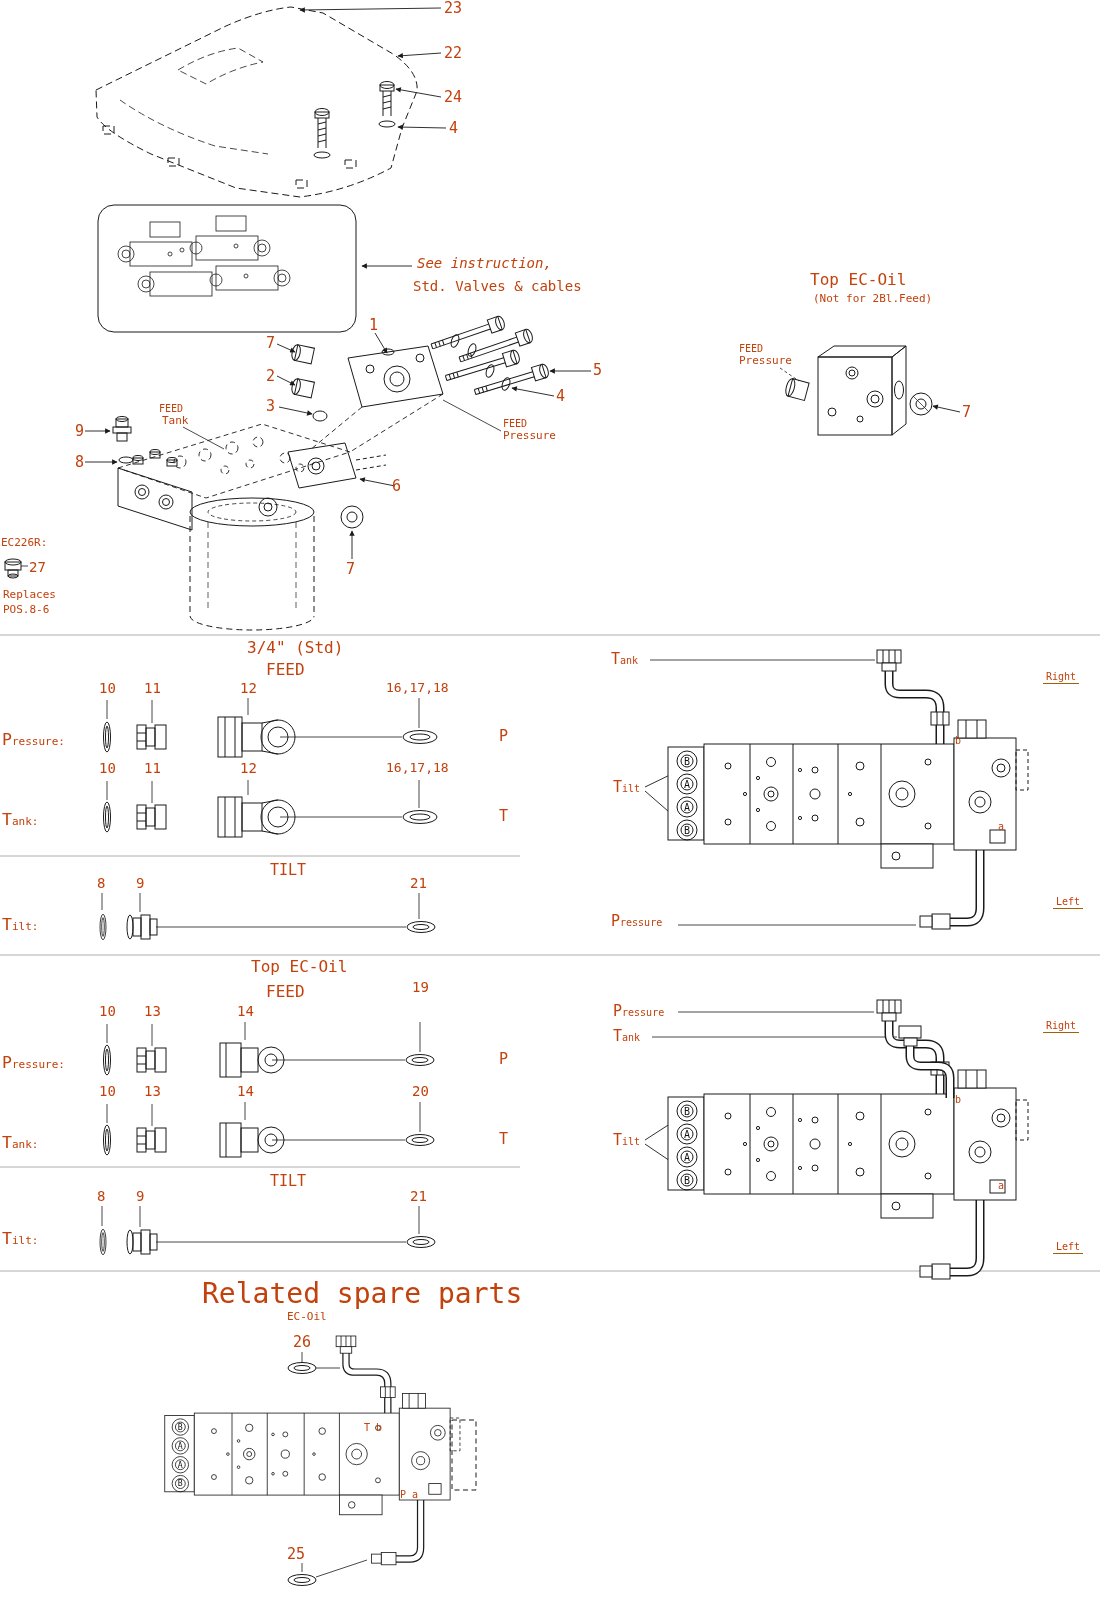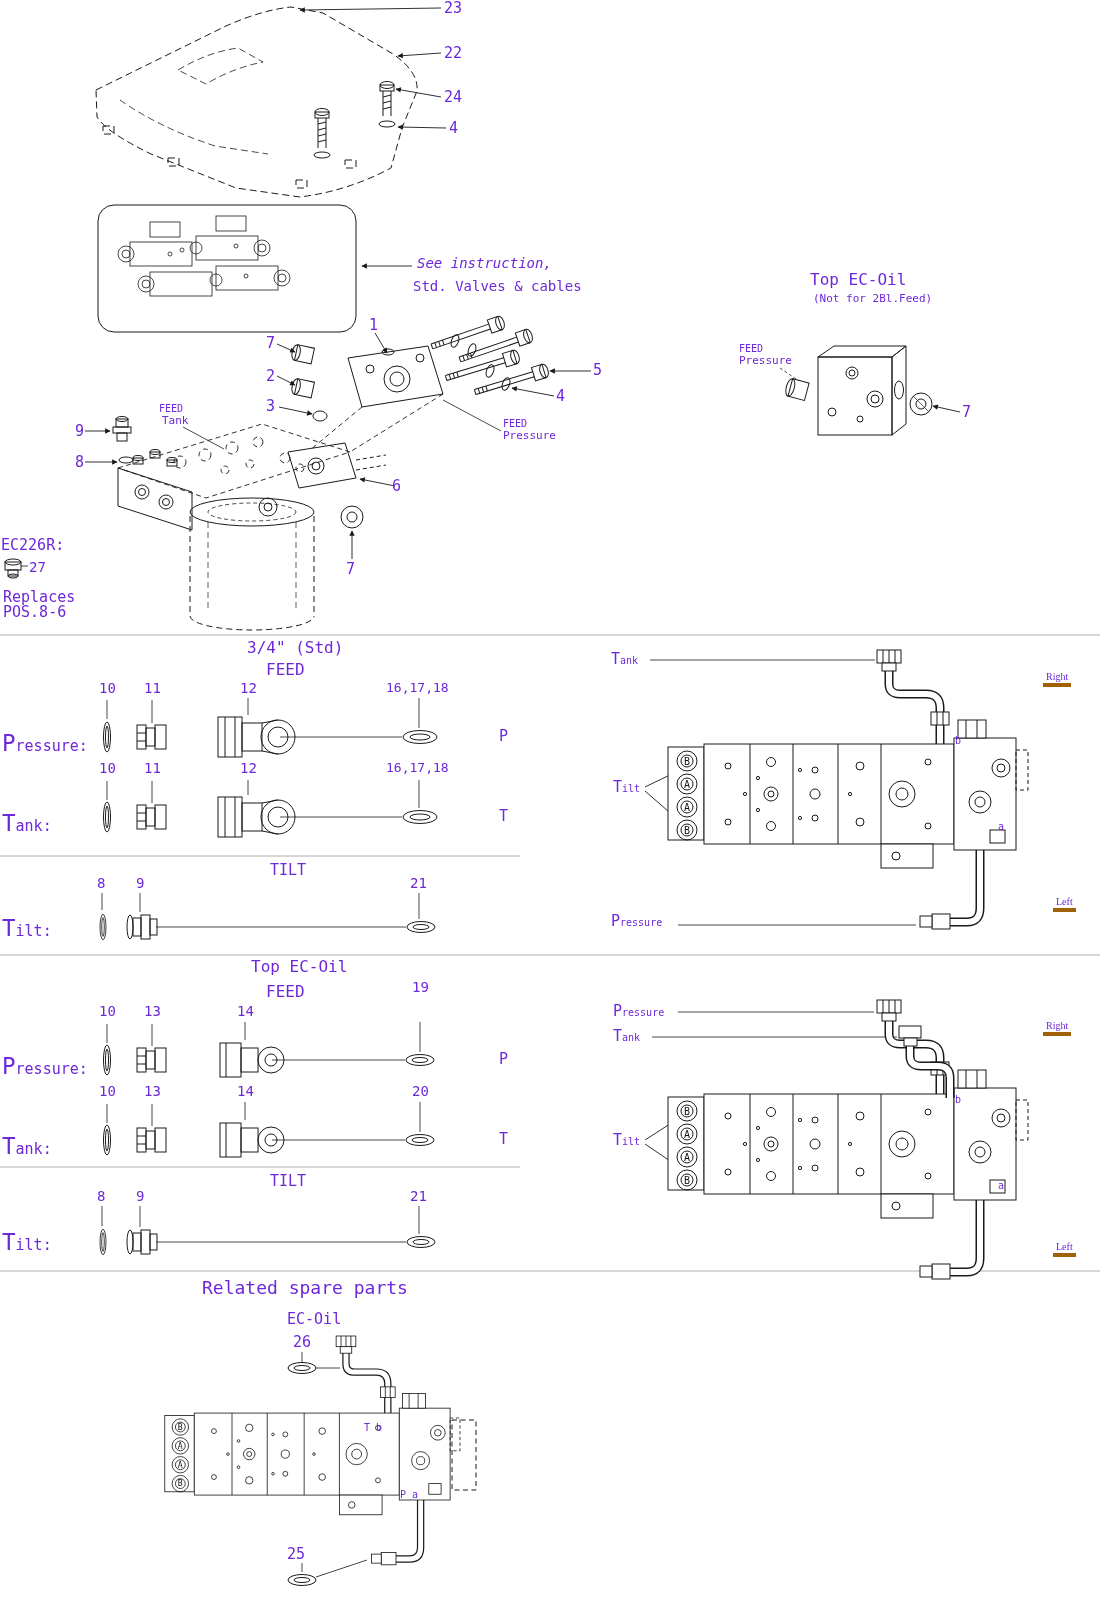--- a/index.html
+++ b/index.html
@@ -1,25 +1,25 @@
 <!DOCTYPE html>
 <html><head>
 <meta charset="utf-8">
 <style>
   html,body{margin:0;padding:0;background:#fff;}
   #canvas{position:relative;width:1100px;height:1608px;background:#fff;overflow:hidden;
-          font-family:"DejaVu Sans Mono","Liberation Mono",monospace;color:#6d28d9;}
+          font-family:"DejaVu Sans Mono","Liberation Mono",monospace;color:#c2410c;}
   #art{position:absolute;left:0;top:0;}
   .lbl{position:absolute;white-space:nowrap;line-height:1.12;}
   .cap::first-letter{font-size:1.5em;}
   .it{font-style:italic;}
-  .ul{border-bottom:4px solid #a16207;padding:0 3px 1px 3px;font-family:Liberation Serif, serif;}
-  .s9{font-size:11px}.s10{font-size:10px}.s11{font-size:15px}
+  .ul{border-bottom:1px solid #a16207;padding:0 3px 1px 3px;}
+  .s9{font-size:11px}.s10{font-size:10px}.s11{font-size:11px}
   .s13{font-size:13px}.s14{font-size:14px}.s15{font-size:15px}.s16{font-size:16px}
-  .s20{font-size:18px}
+  .s20{font-size:28px}
 </style>
 </head>
 <body>
 
 <div id="canvas">
 
 <svg id="art" xmlns="http://www.w3.org/2000/svg" width="1100" height="1608" viewBox="0 0 1100 1608">
   <defs>
     <marker id="arr" viewBox="0 0 10 10" refX="9" refY="5" markerWidth="7" markerHeight="6" orient="auto">
       <path d="M0,0 L10,5 L0,10 z" fill="#1a1a1a"></path>

